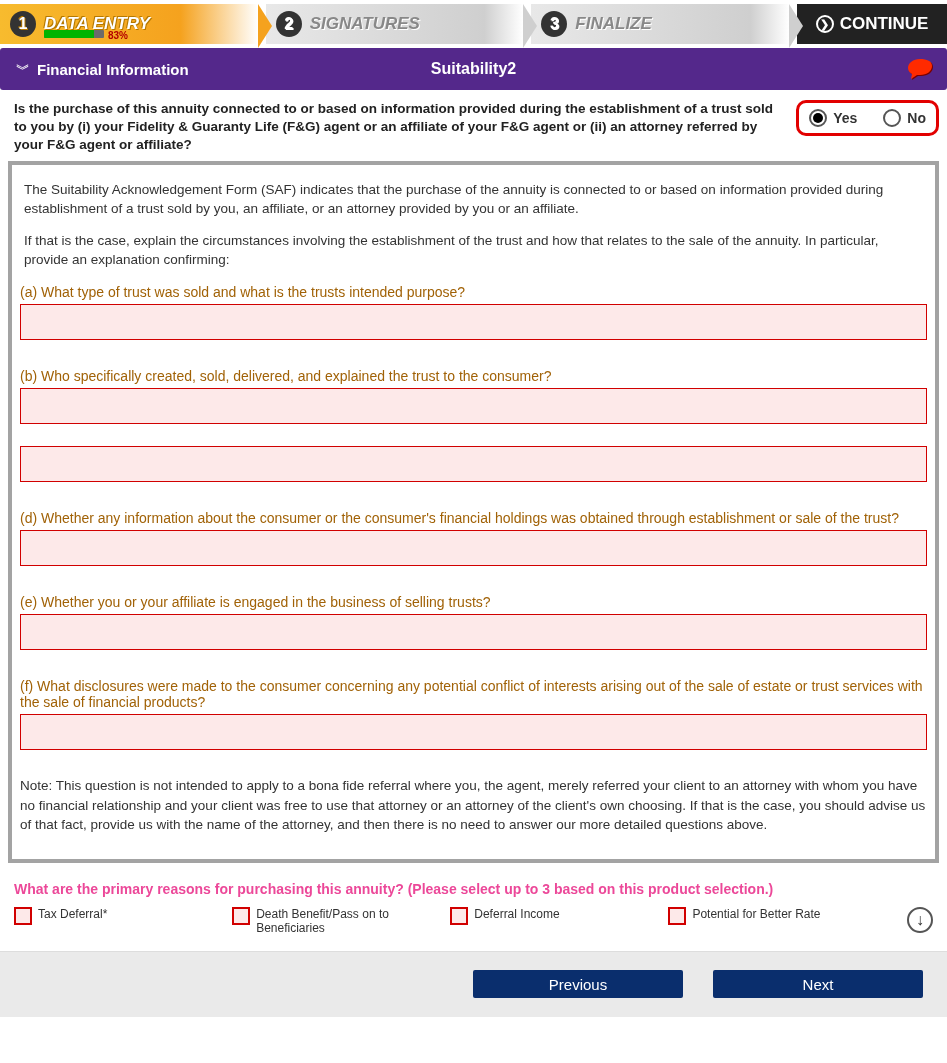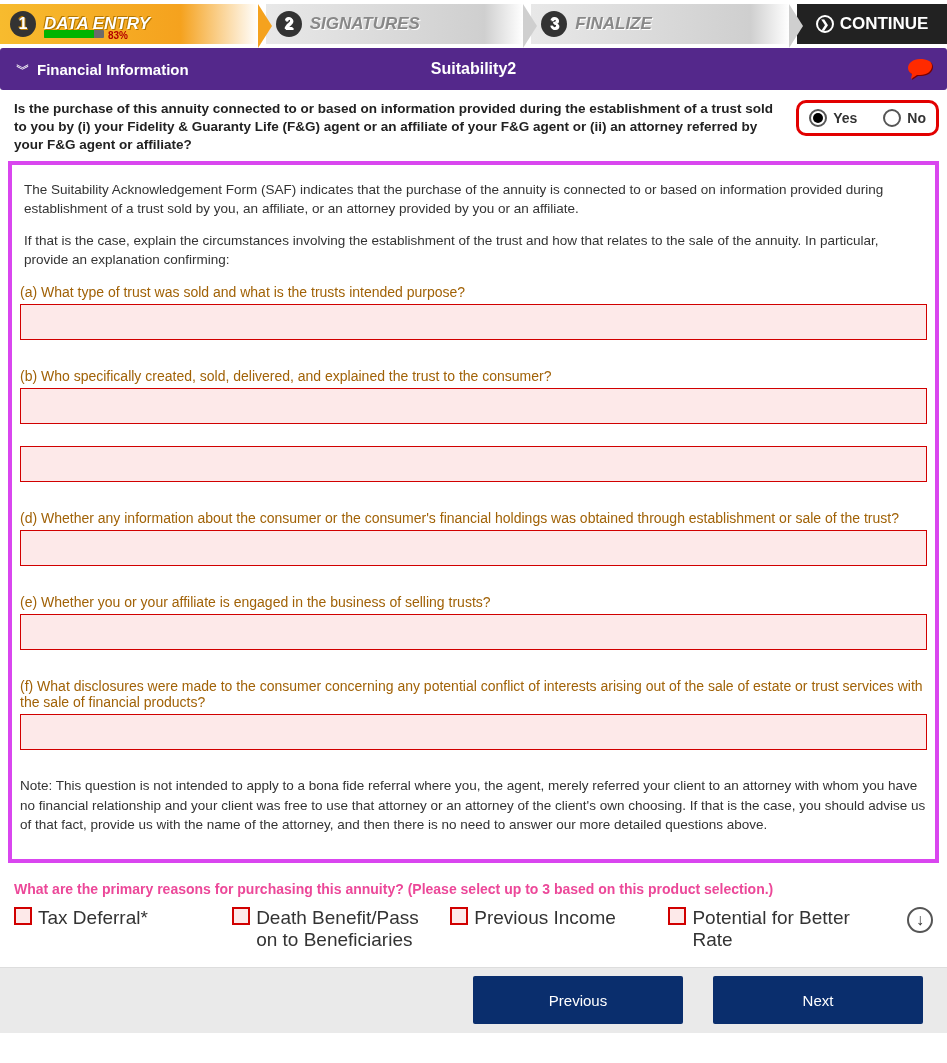--- a/index.html
+++ b/index.html
@@ -32,36 +32,36 @@
 
   
   .q-row{ display:flex; align-items:flex-start; padding:10px 8px 6px 14px; gap:8px;}
   .q-text{ flex:1; font-size:13.5px; font-weight:bold; color:#222; line-height:1.35;}
   .yn-box{ border:3px solid #e20000; padding:6px 10px; display:flex; align-items:center; gap:26px; background:#fff; border-radius:10px;}
   .yn-opt{ display:flex; align-items:center; gap:6px; font-size:14px; font-weight:bold; cursor:pointer;}
   .radio{ width:18px; height:18px; border:2px solid #555; border-radius:50%; display:flex; align-items:center; justify-content:center;}
   .radio.sel::after{ content:""; width:10px; height:10px; background:#000; border-radius:50%;}
 
   
-  .green-box{ border:4px solid #d946ef; margin:0 8px 12px 8px; padding:12px 8px 24px 8px; font-size:13.5px; color:#333;}
+  .green-box{ border:4px solid #a3a3a3; margin:0 8px 12px 8px; padding:12px 8px 24px 8px; font-size:13.5px; color:#333;}
   .green-box p{ margin:4px 4px 14px 4px; line-height:1.4;}
   .sub-q{ margin:6px 0 4px 0; font-size:14px; color:#a16207;}
   .pink-input{ width:100%; height:36px; border:1px solid #d10000; background:#fde9e9; padding:4px 6px; font-size:13px; margin-bottom:22px;}
   .note{ font-size:13.5px; color:#333; line-height:1.45; margin-top:4px;}
 
   
   .reasons-title{ font-weight:bold; font-size:14px; padding:6px 14px 10px 14px; color:#ec4899;}
   .reasons-row{ display:flex; align-items:flex-start; padding:0 14px 16px 14px; gap:14px;}
-  .reason{ display:flex; align-items:flex-start; gap:6px; font-size:19px; flex:1;}
+  .reason{ display:flex; align-items:flex-start; gap:6px; font-size:12px; flex:1;}
   .chk{ width:18px; height:18px; border:2px solid #d10000; background:#fde9e9; flex-shrink:0; cursor:pointer;}
   .down-circle{ width:26px;height:26px;border:2px solid #555;border-radius:50%;display:flex;align-items:center;justify-content:center;font-weight:bold;font-size:16px; cursor:pointer;}
 
   
   .nav-row{ background:#eaeaea; height:66px; display:flex; align-items:center; justify-content:flex-end; gap:30px; padding-right:24px; border-top:1px solid #ddd;}
-  .nav-btn{ width:210px; height:48px; background:#0a2e6d; color:#fff; display:flex; align-items:center; justify-content:center; font-size:15px; font-weight:500; cursor:pointer; border-radius:2px;}
+  .nav-btn{ width:210px; height:28px; background:#0a2e6d; color:#fff; display:flex; align-items:center; justify-content:center; font-size:15px; font-weight:500; cursor:pointer; border-radius:2px;}
 </style>
 </head>
 <body>
 
 <div class="step-row">
   <div class="step step1">
     <span class="num">1</span>
     <span class="label">DATA ENTRY</span>
     <div class="progress-wrap">
       <div class="progress-bar">
@@ -141,21 +141,21 @@
   <div class="reason">
     <span class="chk"></span>
     <span>Tax Deferral*</span>
   </div>
   <div class="reason">
     <span class="chk"></span>
     <span>Death Benefit/Pass on to Beneficiaries</span>
   </div>
   <div class="reason">
     <span class="chk"></span>
-    <span>Previous Income</span>
+    <span>Deferral Income</span>
   </div>
   <div class="reason" style="flex:1.1">
     <span class="chk"></span>
     <span>Potential for Better Rate</span>
   </div>
   <div class="down-circle">↓</div>
 </div>
 
 <div class="nav-row">
   <div class="nav-btn">Previous</div>

